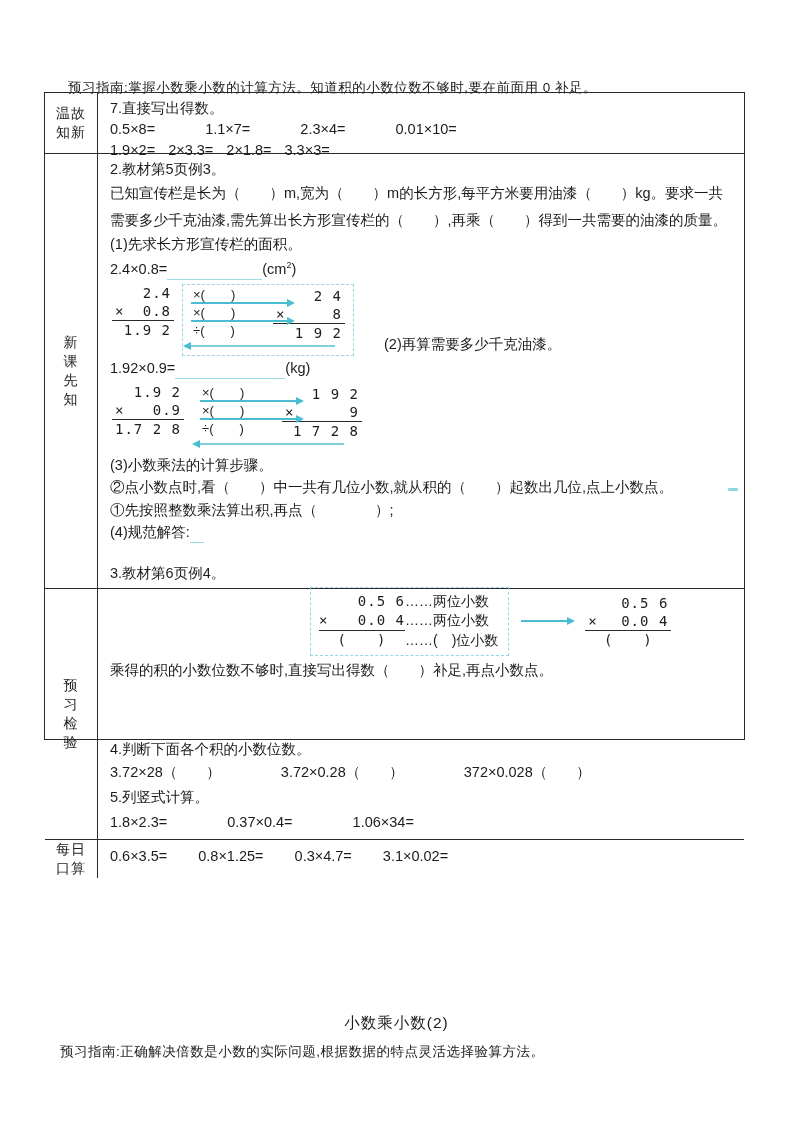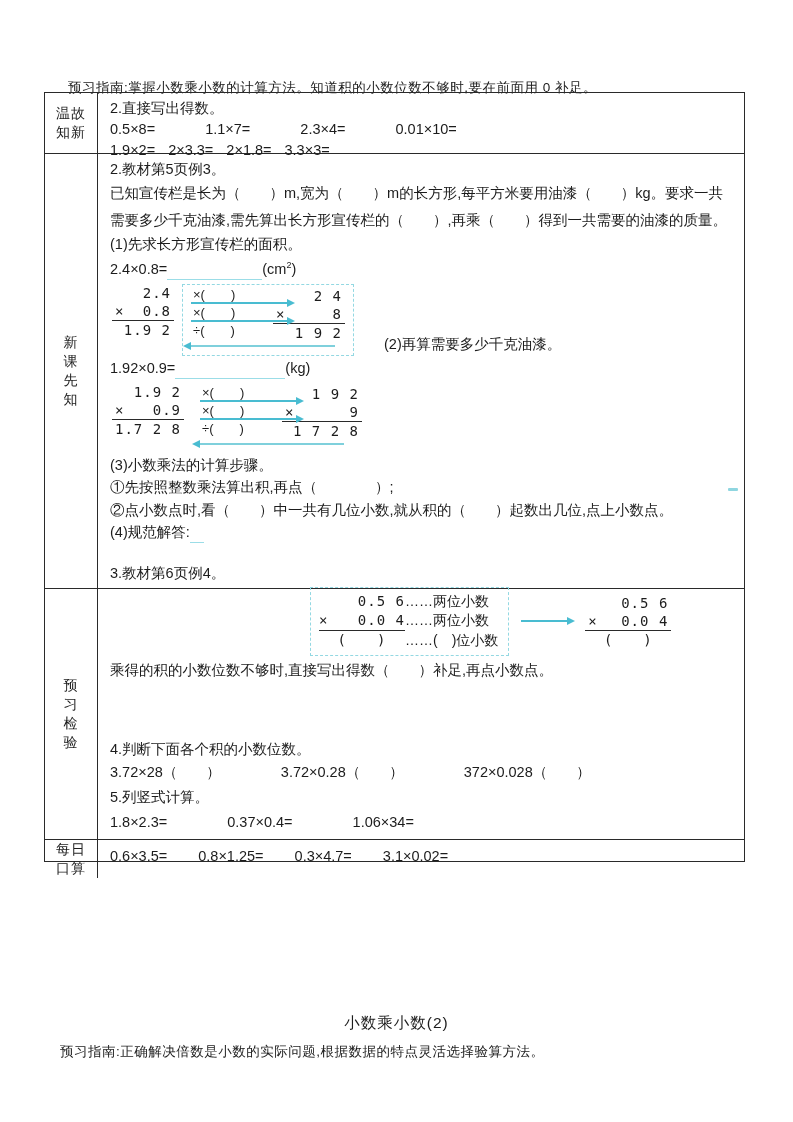--- a/index.html
+++ b/index.html
@@ -4,21 +4,21 @@
 <style>
   * { margin:0; padding:0; box-sizing:border-box; }
   html,body { background:#ffffff; }
   .page {
     position:relative; width:793px; height:1122px; background:#ffffff;
     font-family:"Liberation Sans", sans-serif; color:#1c1c1c; overflow:hidden;
   }
   .top-note { position:absolute; left:68px; top:79px; font-size:13.5px; letter-spacing:0.5px; }
 
   .sheet {
-    position:absolute; left:44px; top:92px; width:701px; height:770px;
+    position:absolute; left:44px; top:92px; width:701px; height:648px;
     border:1.7px solid #2a2a2a; display:flex; flex-direction:column;
   }
   .trow { display:flex; border-bottom:1.3px solid #2a2a2a; }
   .trow:last-child { border-bottom:none; }
   .tlabel {
     width:53px; flex:0 0 53px; border-right:1.3px solid #2a2a2a;
     display:flex; flex-direction:column; align-items:center; justify-content:center;
     font-size:14px; line-height:19px; letter-spacing:1px; text-align:center;
   }
   .tcontent { flex:1; padding:5px 10px 4px 12px; position:relative; font-size:14.5px; }
@@ -91,21 +91,21 @@
   <div class="top-note">预习指南:掌握小数乘小数的计算方法。知道积的小数位数不够时,要在前面用 0 补足。</div>
 
   <div class="sheet">
 
     <div class="trow row-review">
       <div class="tlabel">
         <span>温故</span>
         <span>知新</span>
       </div>
       <div class="tcontent">
-        <div class="line">2.直接写出得数。</div>
+        <div class="line">7.直接写出得数。</div>
         <div class="line gaprow gap50">
           <span>0.5×8=</span>
           <span>1.1×7=</span>
           <span>2.3×4=</span>
           <span>0.01×10=</span>
         </div>
         <div class="line gaprow gap12">
           <span>1.9×2=</span>
           <span>2×3.3=</span>
           <span>2×1.8=</span>
@@ -203,22 +203,22 @@
               <div class="vm-mid">
                 <span>×</span>
                 <span>9</span>
               </div>
               <div class="vm-res">1 7 2 8</div>
             </div>
           </div>
         </div>
 
         <div class="line">(3)小数乘法的计算步骤。</div>
+        <div class="line" style="line-height:22px;">②点小数点时,看（　　）中一共有几位小数,就从积的（　　）起数出几位,点上小数点。</div>
         <div class="line" style="line-height:22px;">①先按照整数乘法算出积,再点（　　　　）;</div>
-        <div class="line" style="line-height:22px;">②点小数点时,看（　　）中一共有几位小数,就从积的（　　）起数出几位,点上小数点。</div>
         <div class="eqline">
           <span>(4)规范解答:</span>
           <span class="blank w14"></span>
         </div>
 
         <div class="line" style="margin-top:20px;">3.教材第6页例4。</div>
 
         <div class="diagC">
           <div class="dash-box">
             <div class="dbrow">

